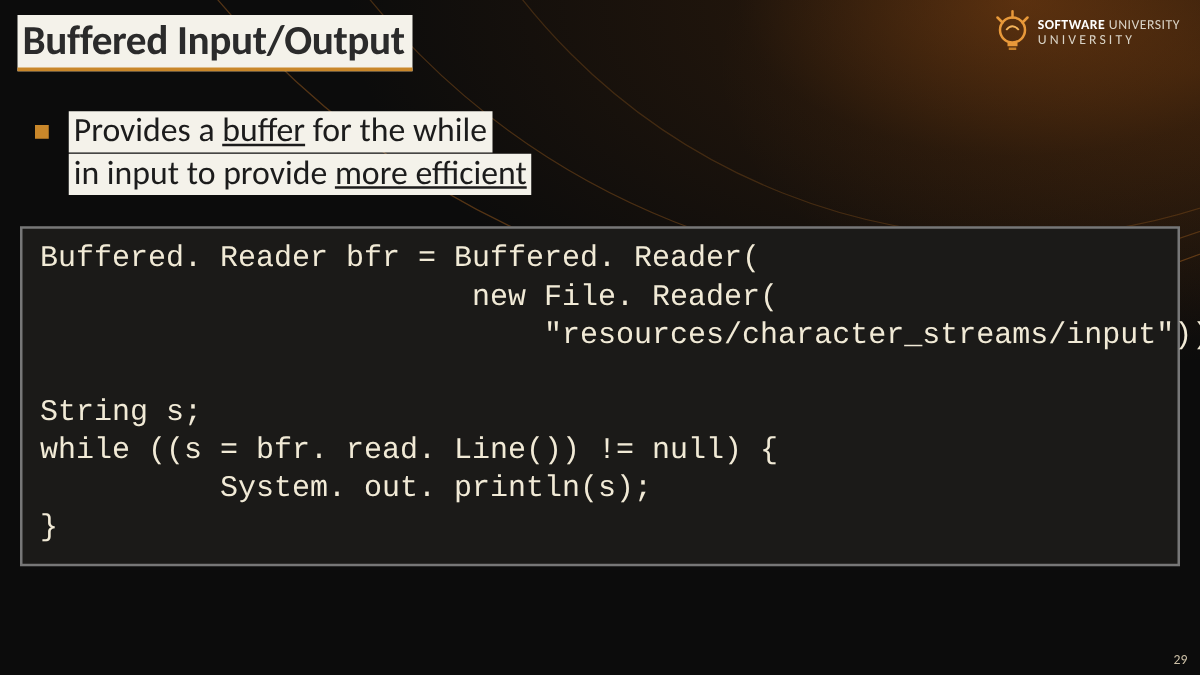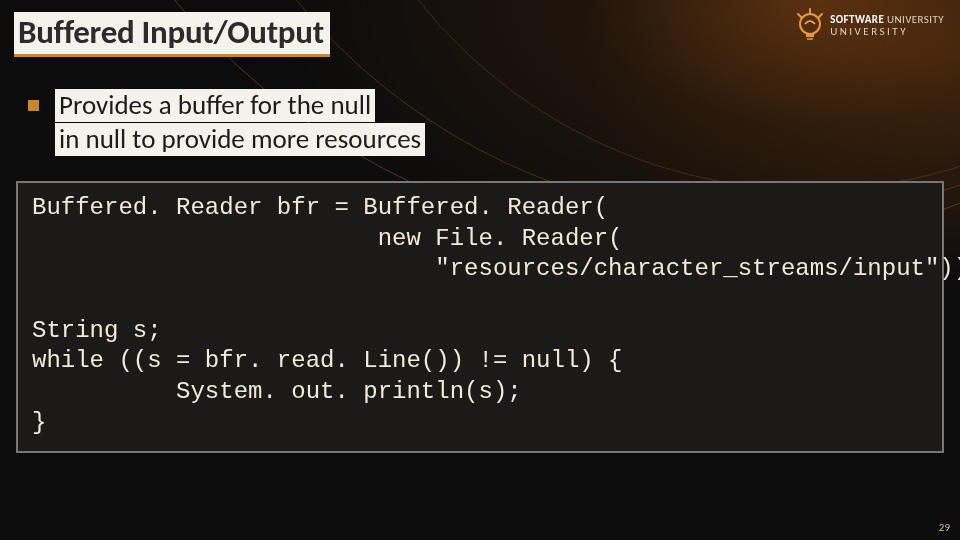--- a/index.html
+++ b/index.html
@@ -72,21 +72,21 @@
   }
   .bullet-text {
     font-size: 27px;
     line-height: 1.22;
     font-weight: 400;
     color: #1c1c1c;
     background: #f4f2ea;
     padding: 0 4px;
   }
   .bullet-text .line { display: table; background:#f4f2ea; padding: 0 4px; margin-bottom:1px;}
-  .bullet-text .u { text-decoration-thickness: 1.5px; text-underline-offset: 2px; }
+  .bullet-text .u { text-decoration: underline; text-decoration-thickness: 1.5px; text-underline-offset: 2px; }
   .indent { margin-left: 0; }
 
   .codebox {
     margin: 24px 2px 0 2px;
     border: 2px solid #777;
     background: #1b1a18;
     color: #f1ead6;
     font-family: Consolas, "Courier New", monospace;
     font-size: 24px;
     line-height: 1.28;
@@ -129,25 +129,25 @@
     </span>
   </div>
 
   <div class="content">
     <div class="bullet-row">
       <div class="sq"></div>
       <div class="bullet-text" style="background:transparent;">
         <span class="line">
             <span>Provides a </span>
             <span class="u">buffer</span>
-            <span> for the null</span>
+            <span> for the while</span>
           </span>
         <span class="line indent">
-            <span>in null to provide </span>
-            <span class="u">more resources</span>
+            <span>in input to provide </span>
+            <span class="u">more efficient</span>
           </span>
       </div>
     </div>
   </div>
 
   <div class="codebox">Buffered. Reader bfr = Buffered. Reader(
                         new File. Reader(
                             "resources/character_streams/input"));
 
 String s;

